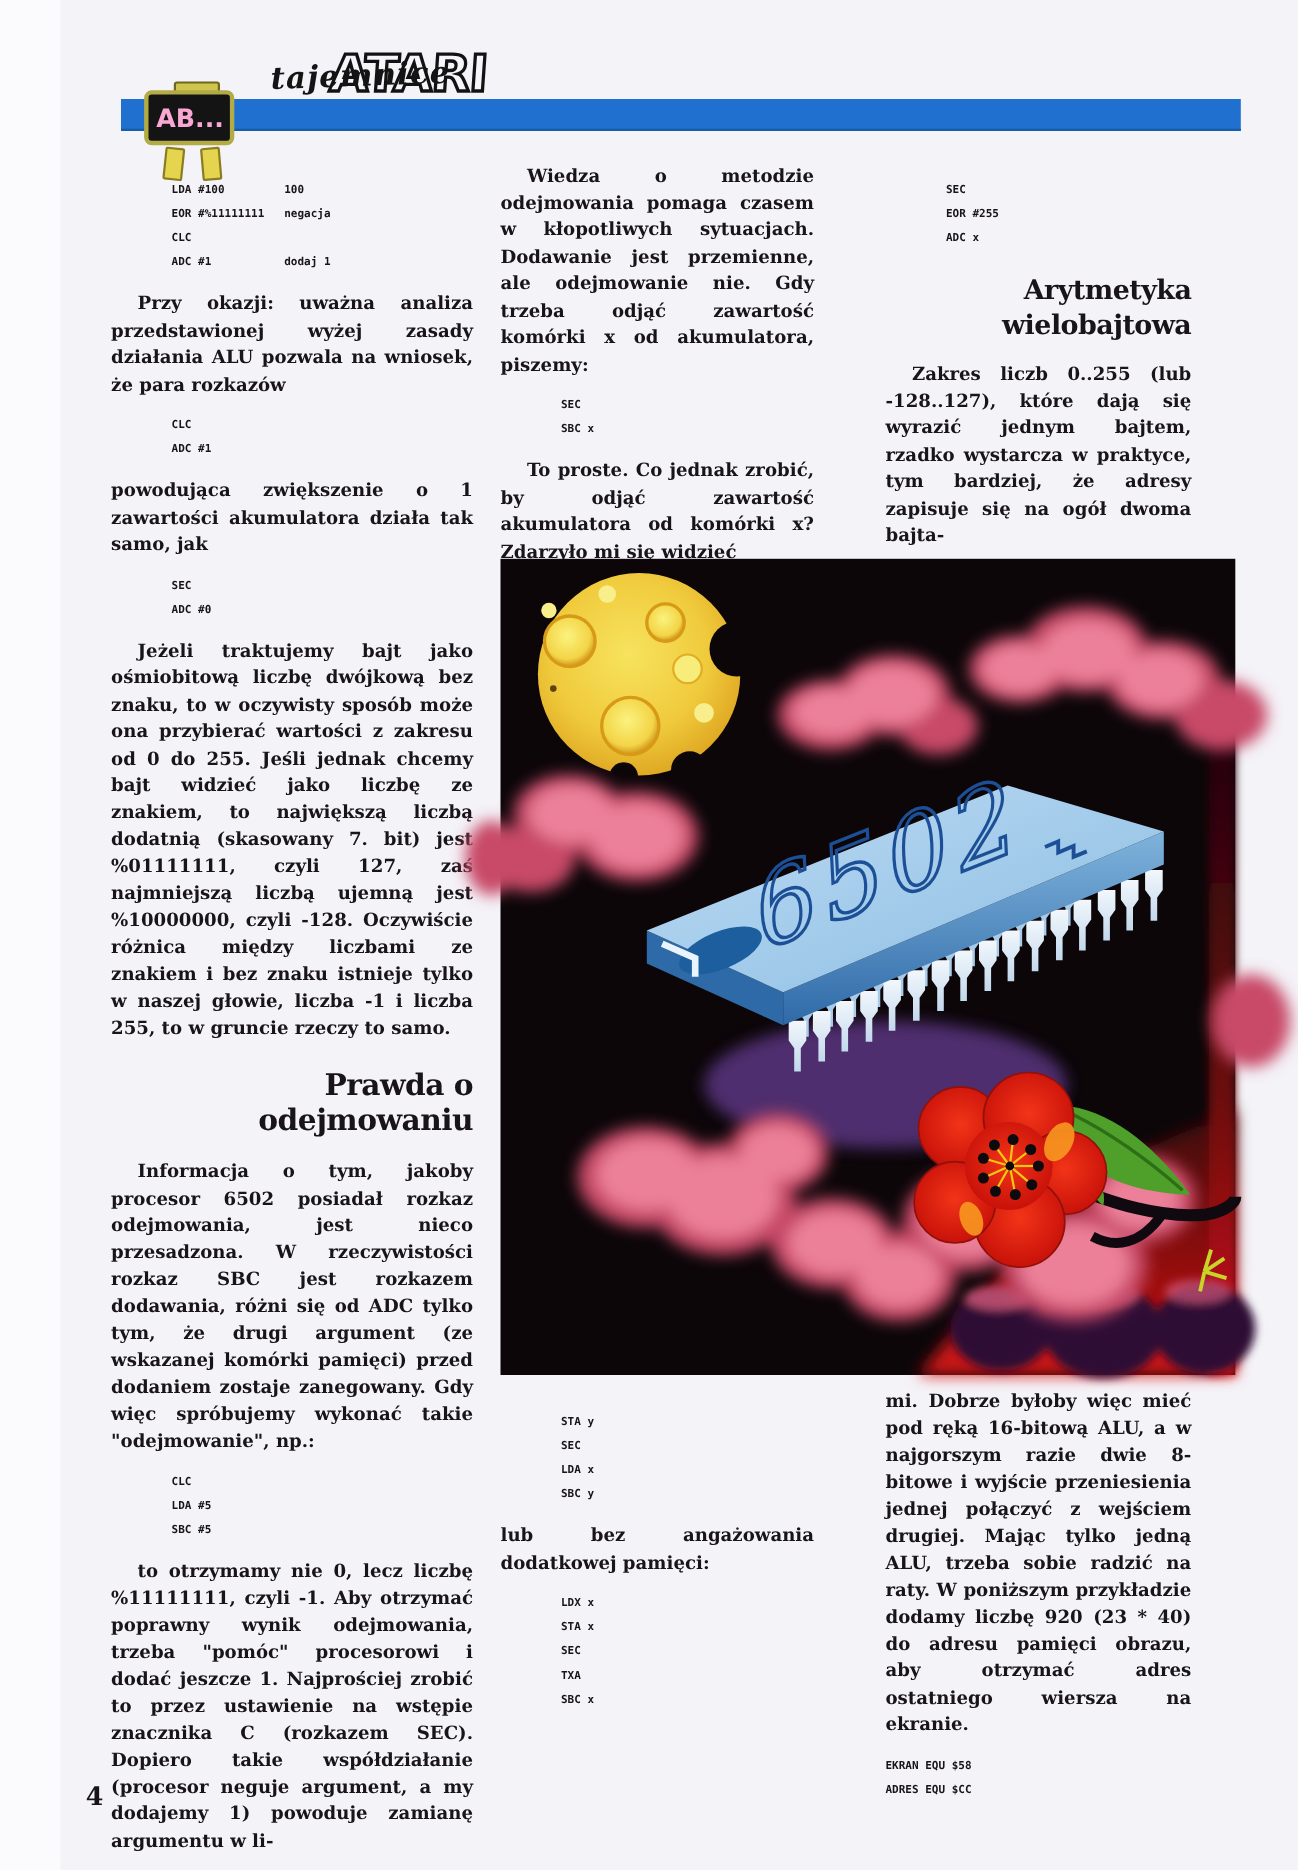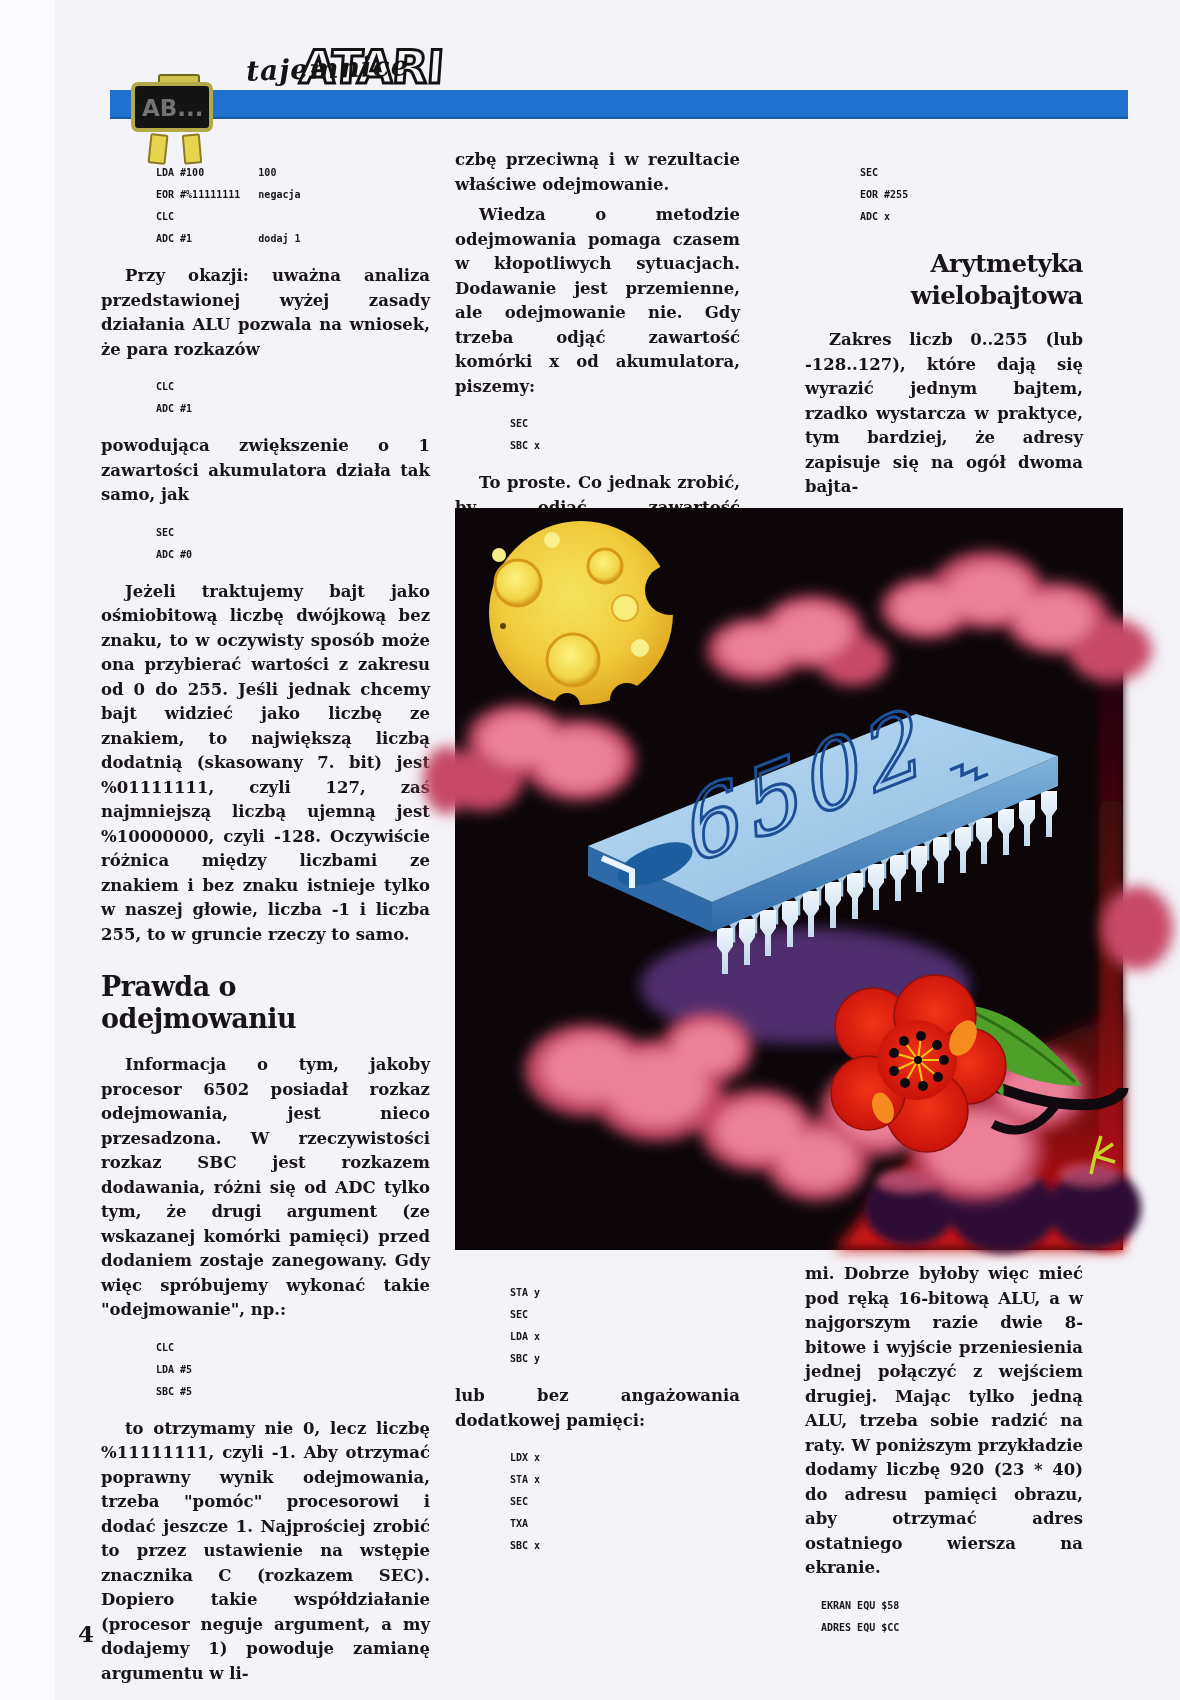--- a/index.html
+++ b/index.html
@@ -13,41 +13,41 @@
   #logo-script{position:absolute;left:246px;top:52px;font-family:"DejaVu Serif",serif;
                font-style:italic;font-weight:bold;font-size:28px;color:#141414;z-index:3;
                transform:rotate(-2deg);letter-spacing:1px;}
   #logo-main{position:absolute;left:300px;top:40px;font-family:"DejaVu Sans",sans-serif;
              font-weight:bold;font-size:46px;letter-spacing:-1px;color:#f6f5fa;
              -webkit-text-stroke:3px #121212;transform:skewX(-4deg);z-index:2;}
   #chip-icon{position:absolute;left:131px;top:74px;z-index:4;}
   #chip-tab{position:absolute;left:27px;top:0;width:38px;height:14px;background:#cfc44e;
             border:2px solid #6f681e;border-radius:3px;}
   #chip-body{position:absolute;left:0;top:8px;width:82px;height:50px;background:#141414;
-             border:4px solid #b3ab45;border-radius:7px;color:#737373;
+             border:4px solid #b3ab45;border-radius:7px;color:#f9a8d4;
              font-family:"DejaVu Sans",sans-serif;font-weight:bold;font-size:23px;
              line-height:44px;padding-left:7px;box-sizing:border-box;}
   .chip-leg{position:absolute;top:60px;width:14px;height:26px;background:#e5d44d;
             border:2px solid #8a7c22;border-radius:2px;}
   #chip-leg-a{left:18px;transform:rotate(6deg);}
   #chip-leg-b{left:52px;transform:rotate(-5deg);}
 
   
   .col{position:absolute;text-align:justify;font-size:16.5px;line-height:24.5px;font-weight:600;}
   #col1{left:101px;top:148px;width:329px;}
   #col2-top{left:455px;top:148px;width:285px;}
   #col3-top{left:805px;top:148px;width:278px;}
   #col2-bottom{left:455px;top:1268px;width:285px;}
   #col3-bottom{left:805px;top:1262px;width:278px;}
   .col p{margin:0 0 6px 0;}
   .col p.ind{text-indent:24px;}
   pre.code{font-family:"DejaVu Sans Mono",monospace;font-weight:bold;font-size:10px;
            line-height:22px;margin:14px 0 14px 55px;white-space:pre;}
-  pre.code.noind{margin-left:16px;}
-  h2.sect{font-size:27px;line-height:32px;margin:24px 0 18px 0;text-align:left;
+  pre.code.noind{margin-left:0;}
+  h2.sect{font-size:27px;line-height:32px;margin:24px 0 18px 0;text-align:right;
           letter-spacing:-0.5px;font-weight:bold;}
   #col3-top h2.sect{font-size:24.5px;text-align:right;margin:20px 0 16px 0;}
 
   
   #illustration{position:absolute;left:455px;top:508px;width:668px;height:742px;}
   #illustration svg{overflow:visible;display:block;}
 
   
   #page-num{position:absolute;left:78px;top:1620px;font-size:23px;font-weight:bold;}
 </style>
@@ -81,21 +81,20 @@
     <p class="ind">Jeżeli traktujemy bajt jako ośmiobitową liczbę dwójkową bez znaku, to w oczywisty sposób może ona przybierać wartości z zakresu od 0 do 255. Jeśli jednak chcemy bajt widzieć jako liczbę ze znakiem, to największą liczbą dodatnią (skasowany 7. bit) jest %01111111, czyli 127, zaś najmniejszą liczbą ujemną jest %10000000, czyli -128. Oczywiście różnica między liczbami ze znakiem i bez znaku istnieje tylko w naszej głowie, liczba -1 i liczba 255, to w gruncie rzeczy to samo.</p>
     <h2 class="sect">Prawda o odejmowaniu</h2>
     <p class="ind">Informacja o tym, jakoby procesor 6502 posiadał rozkaz odejmowania, jest nieco przesadzona. W rzeczywistości rozkaz SBC jest rozkazem dodawania, różni się od ADC tylko tym, że drugi argument (ze wskazanej komórki pamięci) przed dodaniem zostaje zanegowany. Gdy więc spróbujemy wykonać takie "odejmowanie", np.:</p>
     <pre class="code">CLC
 LDA #5
 SBC #5</pre>
     <p class="ind">to otrzymamy nie 0, lecz liczbę %11111111, czyli -1. Aby otrzymać poprawny wynik odejmowania, trzeba "pomóc" procesorowi i dodać jeszcze 1. Najprościej zrobić to przez ustawienie na wstępie znacznika C (rozkazem SEC). Dopiero takie współdziałanie (procesor neguje argument, a my dodajemy 1) powoduje zamianę argumentu w li-</p>
   </div>
 
   <div class="col" id="col2-top">
-    <p>czbę przeciwną i w rezultacie właściwe odejmowanie.</p>
     <p class="ind">Wiedza o metodzie odejmowania pomaga czasem w kłopotliwych sytuacjach. Dodawanie jest przemienne, ale odejmowanie nie. Gdy trzeba odjąć zawartość komórki x od akumulatora, piszemy:</p>
     <pre class="code">SEC
 SBC x</pre>
     <p class="ind">To proste. Co jednak zrobić, by odjąć zawartość akumulatora od komórki x? Zdarzyło mi się widzieć</p>
   </div>
 
   <div class="col" id="col3-top">
     <pre class="code">SEC
 EOR #255
 ADC x</pre>

